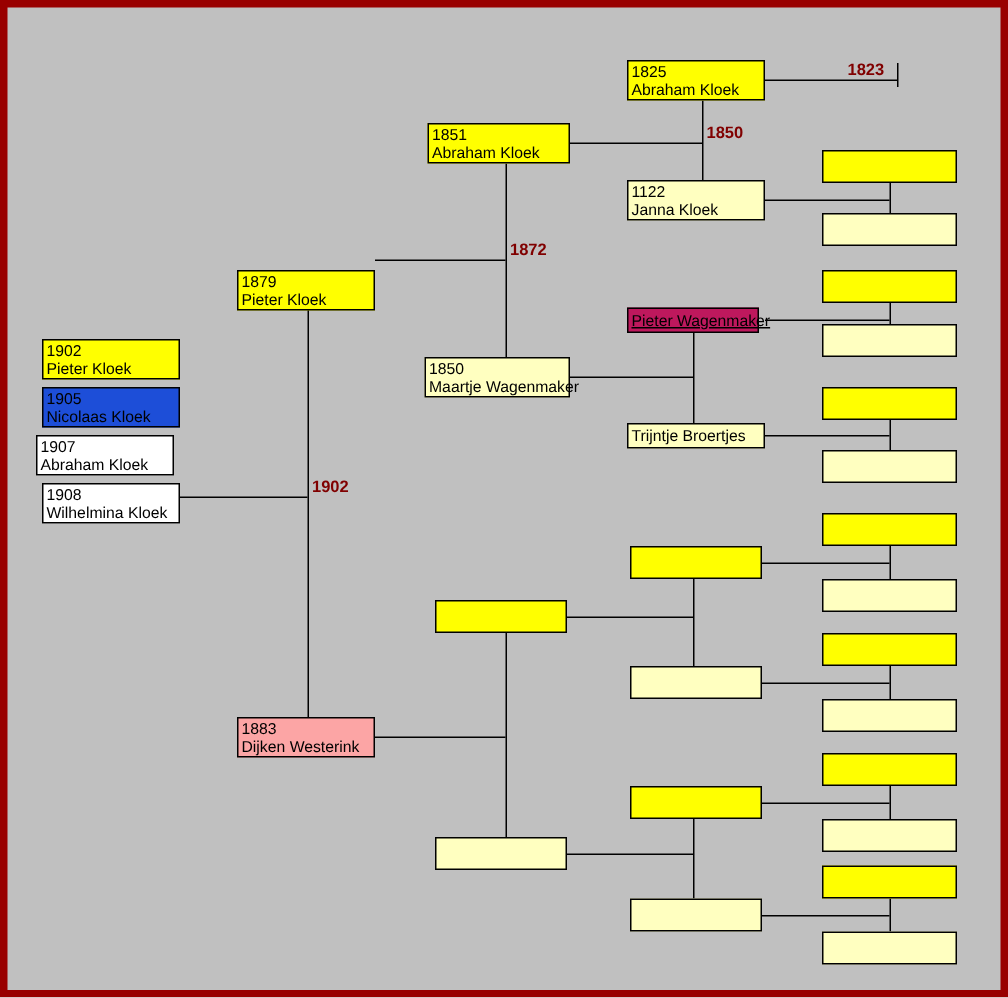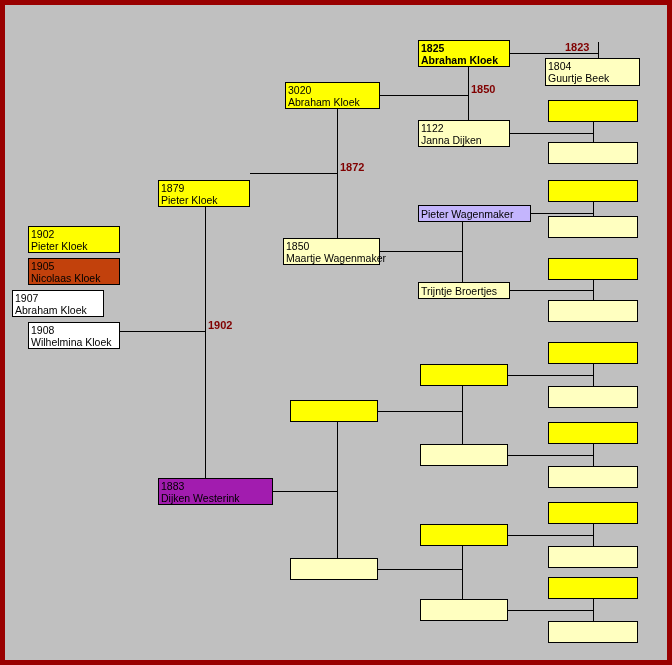--- a/index.html
+++ b/index.html
@@ -77,72 +77,68 @@
     <div class="vline" style="left: 593px; top: 202px; background: rgb(0, 0, 0); width: 1px; height: 14px;"></div>
     <div class="vline" style="left: 593px; top: 280px; background: rgb(0, 0, 0); width: 1px; height: 20px;"></div>
     <div class="vline" style="left: 593px; top: 364px; background: rgb(0, 0, 0); width: 1px; height: 22px;"></div>
     <div class="vline" style="left: 593px; top: 444px; background: rgb(0, 0, 0); width: 1px; height: 22px;"></div>
     <div class="vline" style="left: 593px; top: 524px; background: rgb(0, 0, 0); width: 1px; height: 22px;"></div>
     <div class="vline" style="left: 593px; top: 599px; background: rgb(0, 0, 0); width: 1px; height: 22px;"></div>
     <div class="box" style="left: 28px; top: 226px; width: 92px; height: 27px; background: rgb(255, 255, 0);">
       <span>1902</span>
       <span>Pieter Kloek</span>
     </div>
-    <div class="box" style="left: 28px; top: 258px; width: 92px; height: 27px; background: #c2410c;">
+    <div class="box" style="left: 28px; top: 258px; width: 92px; height: 27px; background: #1d4ed8;">
       <span>1905</span>
       <span>Nicolaas Kloek</span>
     </div>
-    <div class="box" style="left: 12px; top: 290px; width: 92px; height: 27px; background: rgb(255, 255, 255);">
+    <div class="box" style="left: 24px; top: 290px; width: 92px; height: 27px; background: rgb(255, 255, 255);">
       <span>1907</span>
       <span>Abraham Kloek</span>
     </div>
     <div class="box" style="left: 28px; top: 322px; width: 92px; height: 27px; background: rgb(255, 255, 255);">
       <span>1908</span>
       <span>Wilhelmina Kloek</span>
     </div>
     <div class="box" style="left: 158px; top: 160px; width: 92px; height: 27px; background: rgb(255, 255, 0); margin-top: 20px;">
       <span>1879</span>
       <span>Pieter Kloek</span>
     </div>
-    <div class="box" style="left: 158px; top: 478px; width: 115px; height: 27px; background: #a21caf;">
+    <div class="box" style="left: 158px; top: 478px; width: 92px; height: 27px; background: #fca5a5;">
       <span>1883</span>
       <span>Dijken Westerink</span>
     </div>
     <div class="box" style="left: 285px; top: 82px; width: 95px; height: 27px; background: rgb(255, 255, 0);">
-      <span>3020</span>
+      <span>1851</span>
       <span>Abraham Kloek</span>
     </div>
     <div class="box" style="left: 283px; top: 238px; width: 97px; height: 27px; background: rgb(255, 255, 192);">
       <span>1850</span>
       <span>Maartje Wagenmaker</span>
     </div>
     <div class="box" style="left: 290px; top: 400px; width: 88px; height: 22px; background: rgb(255, 255, 0);"></div>
     <div class="box" style="left: 290px; top: 558px; width: 88px; height: 22px; background: rgb(255, 255, 192);"></div>
-    <div class="box" style="left: 418px; top: 40px; width: 92px; height: 27px; background: rgb(255, 255, 0); font-weight: bold;">
+    <div class="box" style="left: 418px; top: 40px; width: 92px; height: 27px; background: rgb(255, 255, 0);">
       <span>1825</span>
       <span>Abraham Kloek</span>
     </div>
     <div class="box" style="left: 418px; top: 120px; width: 92px; height: 27px; background: rgb(255, 255, 192);">
       <span>1122</span>
-      <span>Janna Dijken</span>
+      <span>Janna Kloek</span>
     </div>
-    <div class="box single" style="left: 418px; top: 205px; width: 113px; height: 17px; background: #c4b5fd;">
+    <div class="box single" style="left: 418px; top: 205px; width: 88px; height: 17px; background: #be185d; text-decoration: underline;">
       <span>Pieter Wagenmaker</span>
     </div>
     <div class="box single" style="left: 418px; top: 282px; width: 92px; height: 17px; background: rgb(255, 255, 192);">
       <span>Trijntje Broertjes</span>
     </div>
     <div class="box" style="left: 420px; top: 364px; width: 88px; height: 22px; background: rgb(255, 255, 0);"></div>
     <div class="box" style="left: 420px; top: 444px; width: 88px; height: 22px; background: rgb(255, 255, 192);"></div>
     <div class="box" style="left: 420px; top: 524px; width: 88px; height: 22px; background: rgb(255, 255, 0);"></div>
     <div class="box" style="left: 420px; top: 599px; width: 88px; height: 22px; background: rgb(255, 255, 192);"></div>
-    <div class="box" style="left: 545px; top: 58px; width: 95px; height: 28px; background: rgb(255, 255, 192);">
-      <span>1804</span>
-      <span>Guurtje Beek</span>
-    </div>
     <div class="box" style="left: 548px; top: 100px; width: 90px; height: 22px; background: rgb(255, 255, 0);"></div>
     <div class="box" style="left: 548px; top: 142px; width: 90px; height: 22px; background: rgb(255, 255, 192);"></div>
     <div class="box" style="left: 548px; top: 180px; width: 90px; height: 22px; background: rgb(255, 255, 0);"></div>
     <div class="box" style="left: 548px; top: 216px; width: 90px; height: 22px; background: rgb(255, 255, 192);"></div>
     <div class="box" style="left: 548px; top: 258px; width: 90px; height: 22px; background: rgb(255, 255, 0);"></div>
     <div class="box" style="left: 548px; top: 300px; width: 90px; height: 22px; background: rgb(255, 255, 192);"></div>
     <div class="box" style="left: 548px; top: 342px; width: 90px; height: 22px; background: rgb(255, 255, 0);"></div>
     <div class="box" style="left: 548px; top: 386px; width: 90px; height: 22px; background: rgb(255, 255, 192);"></div>
     <div class="box" style="left: 548px; top: 422px; width: 90px; height: 22px; background: rgb(255, 255, 0);"></div>
     <div class="box" style="left: 548px; top: 466px; width: 90px; height: 22px; background: rgb(255, 255, 192);"></div>

